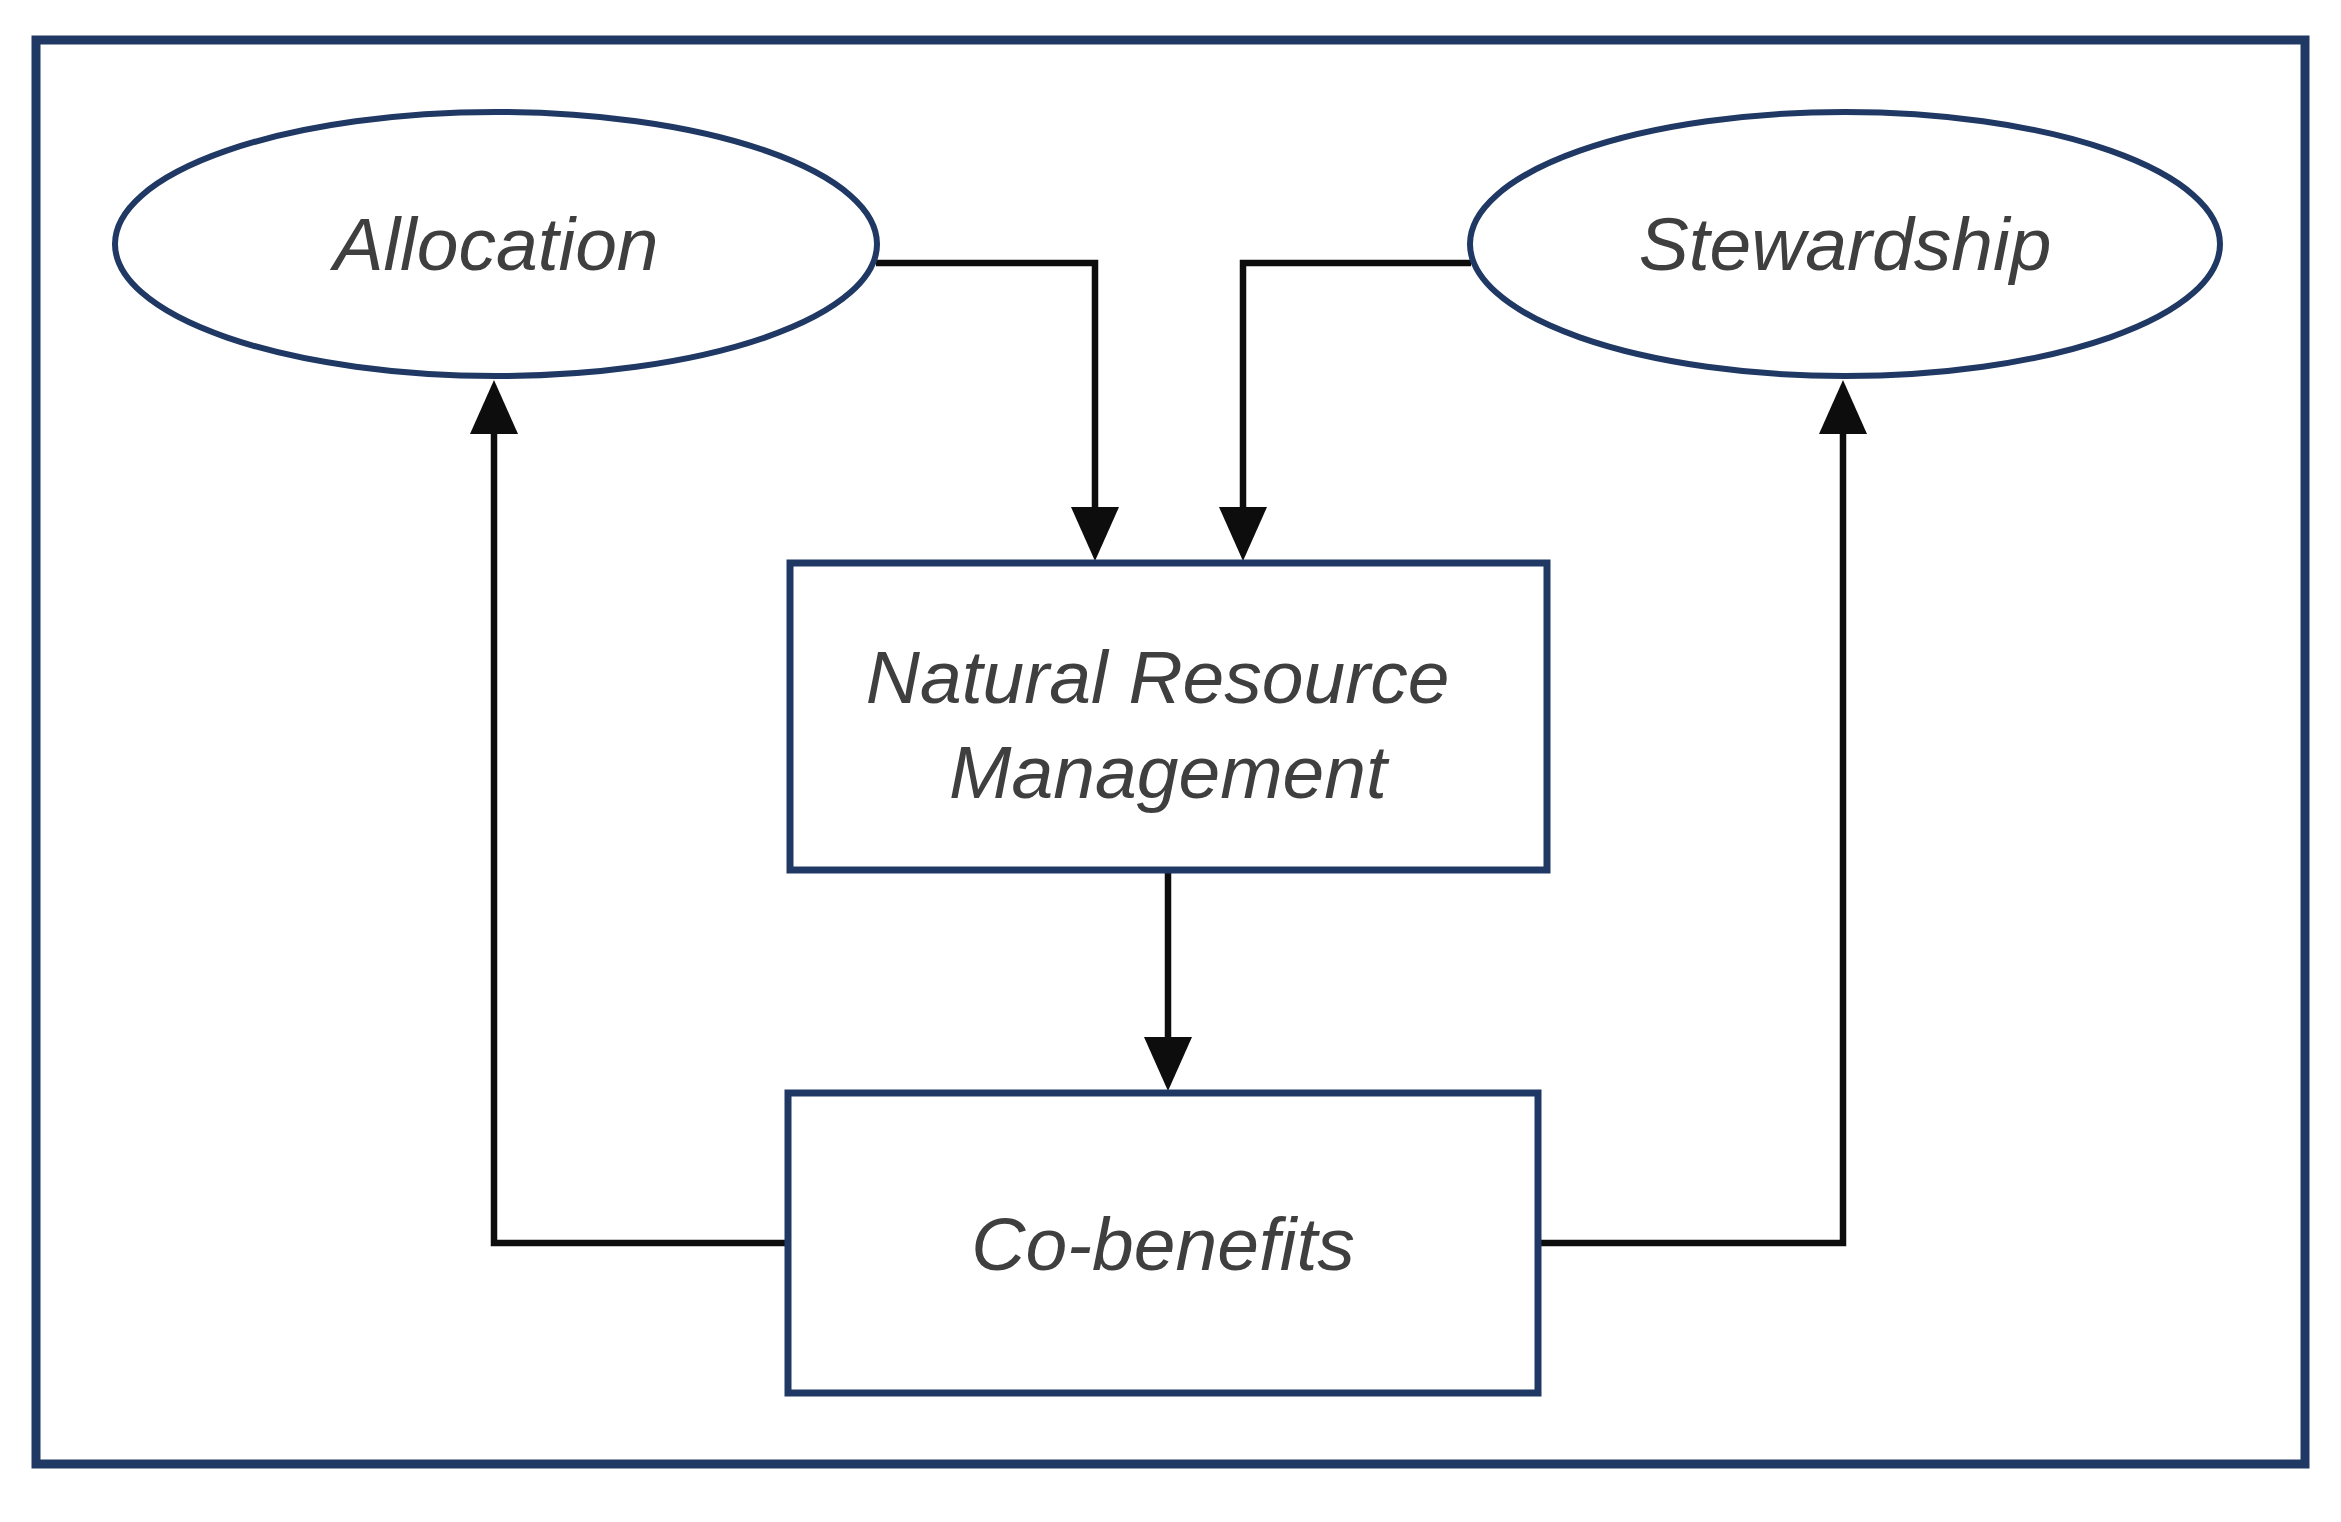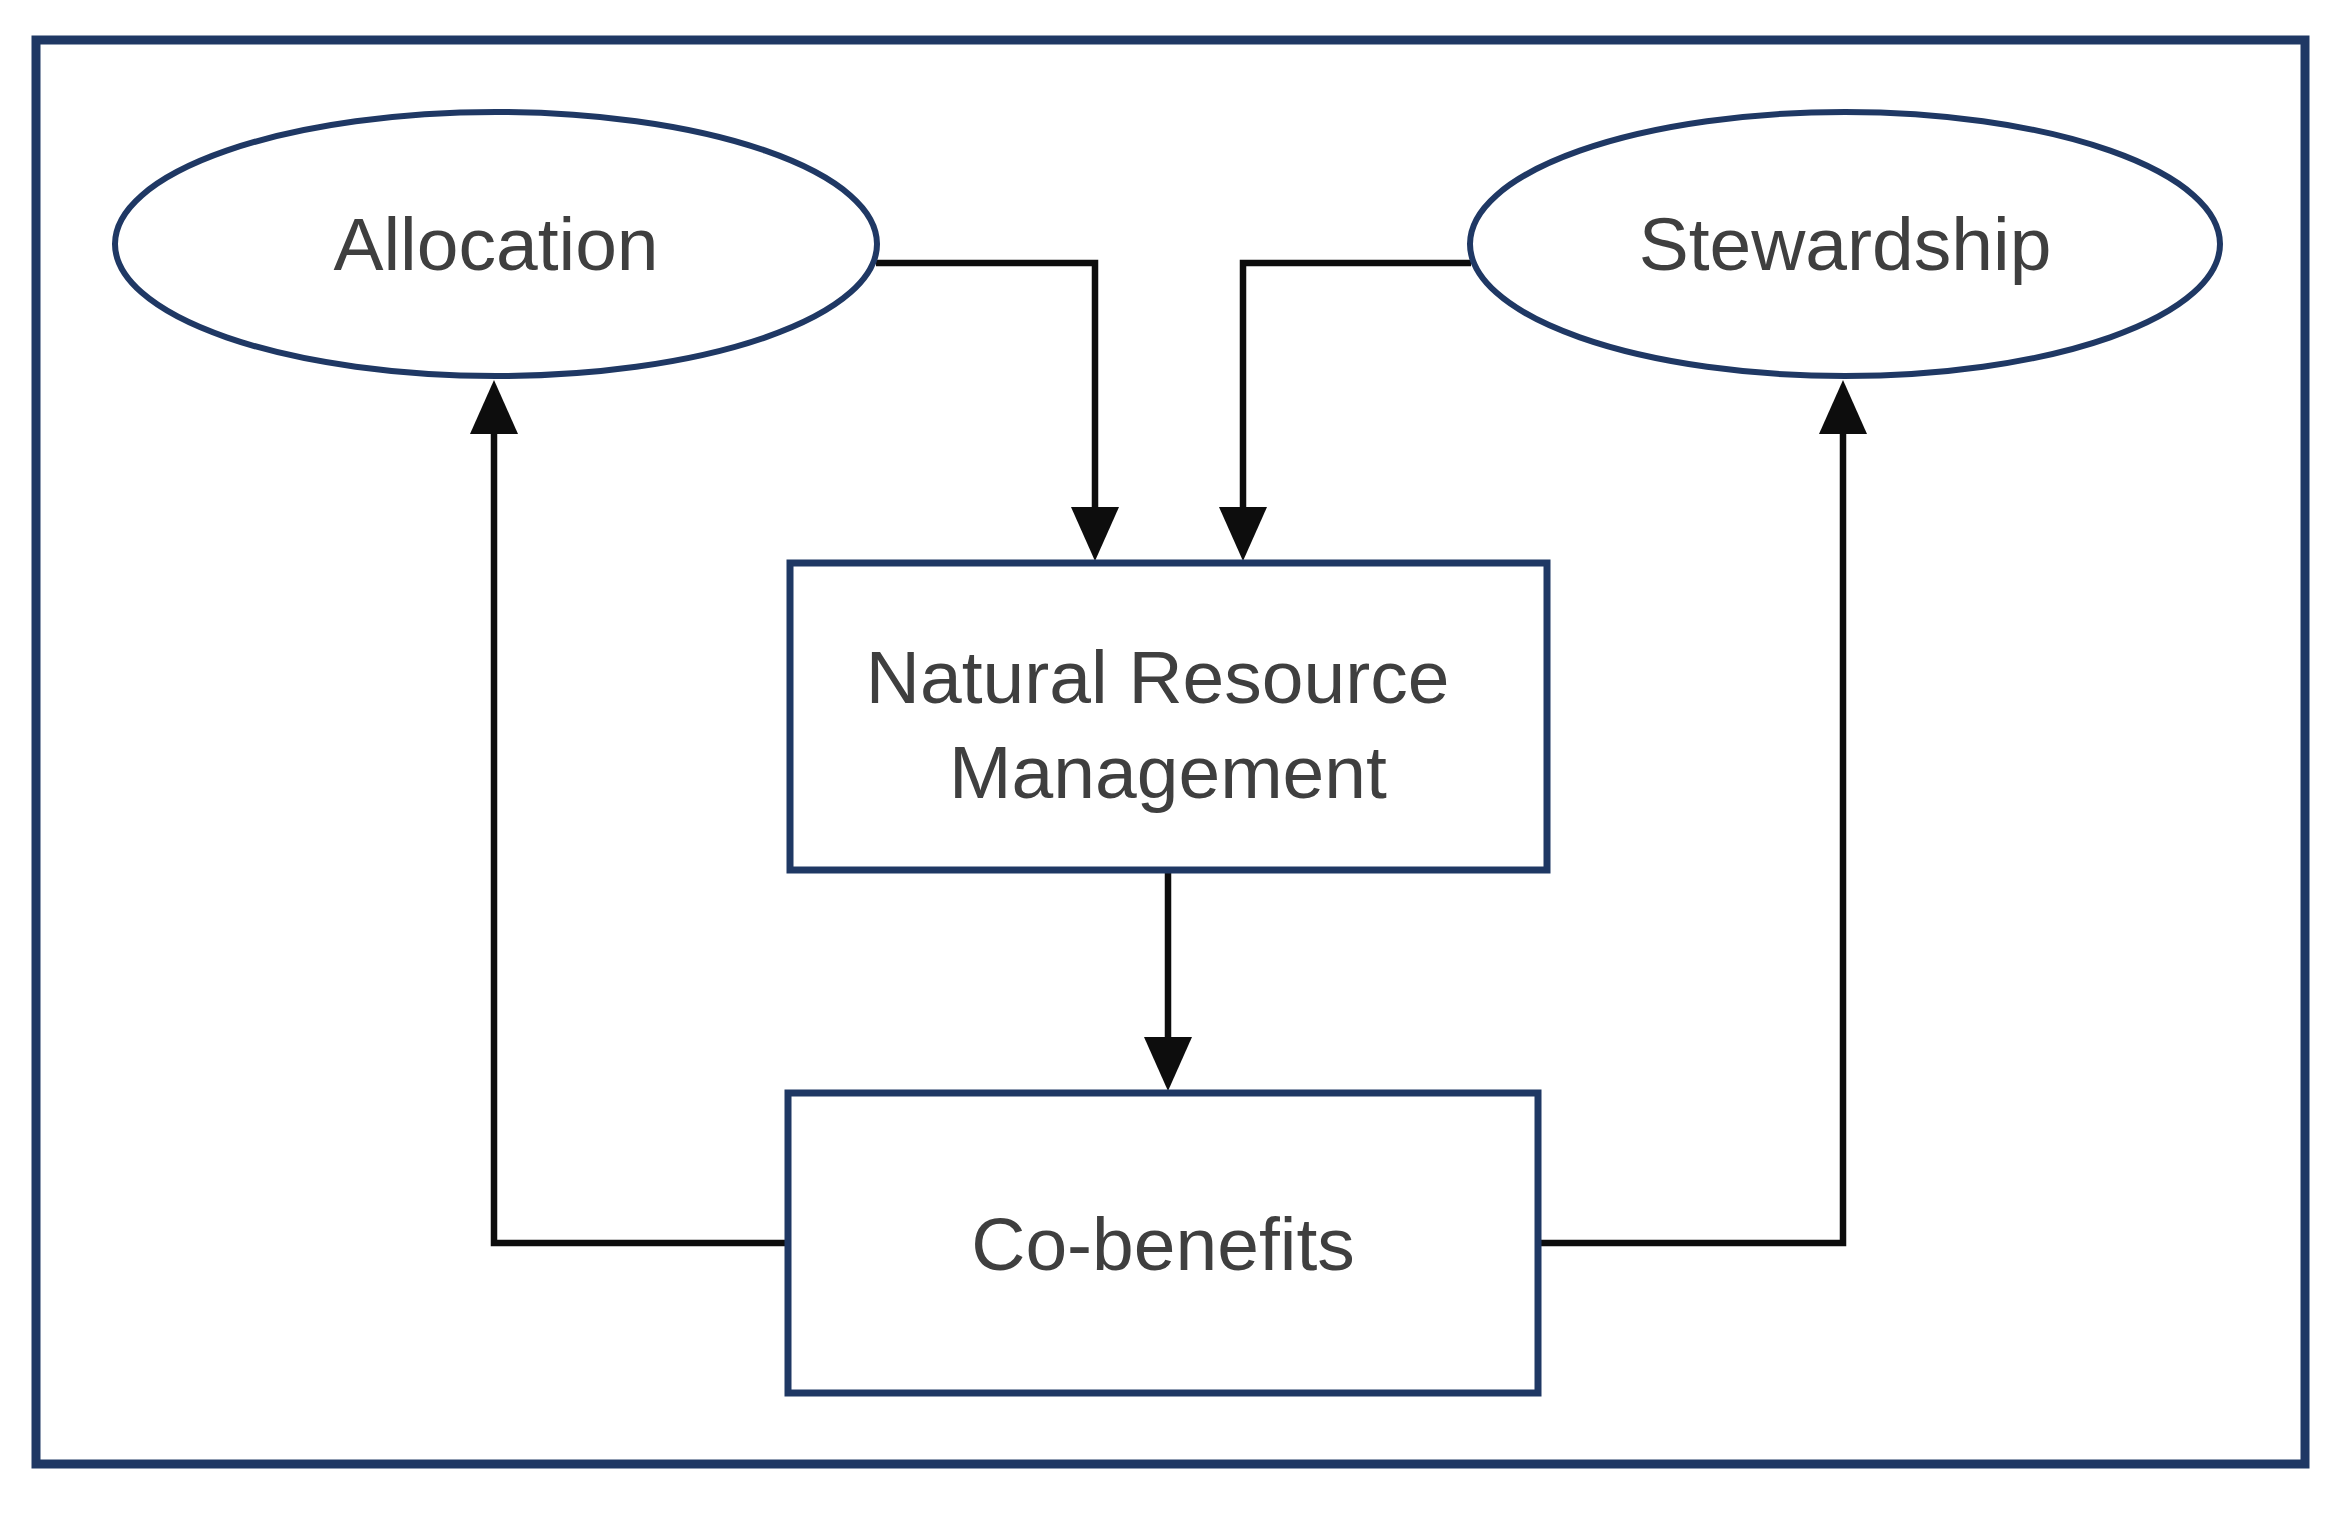--- a/index.html
+++ b/index.html
@@ -9,20 +9,21 @@
     --arrow:#0d0d0d;
     --text:#3f3f3f;
     --background:#ffffff;
   }
   html,body{margin:0;padding:0;background:var(--background);}
   .canvas{
     position:relative;
     width:2341px;
     height:1522px;
     background:var(--background);
+    font-style:italic;
   }
   svg{display:block;}
   .frame{
     fill:var(--background);
     stroke:var(--frame-border);
     stroke-width:9;
   }
   .shape{
     fill:var(--shape-fill);
     stroke:var(--shape-border);

